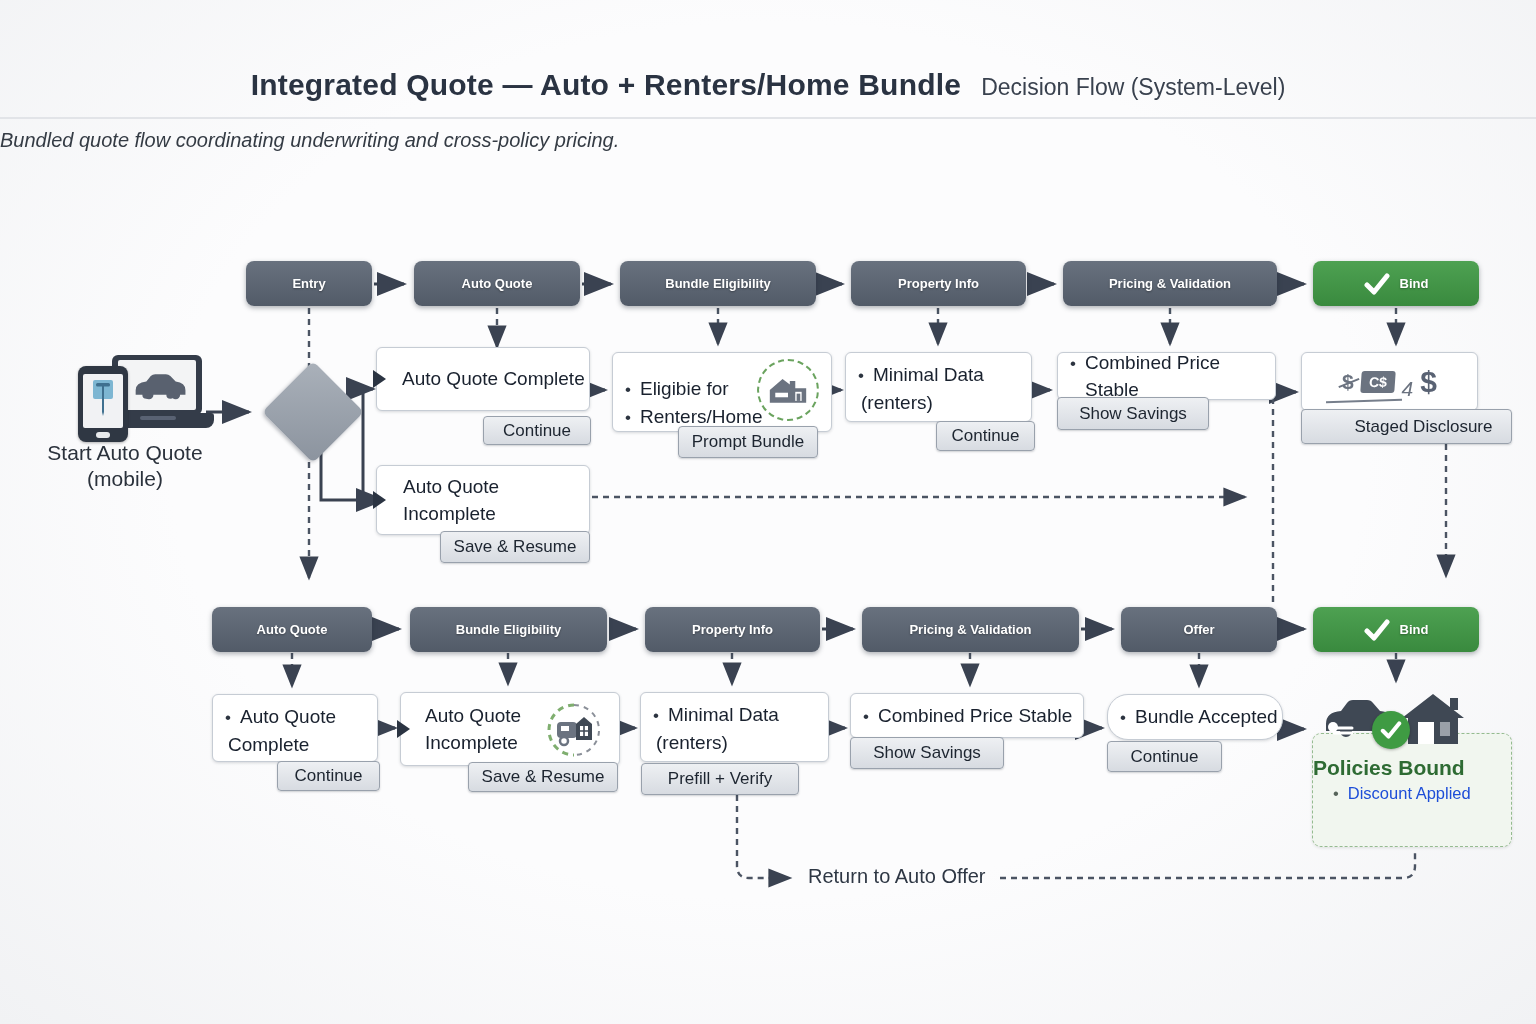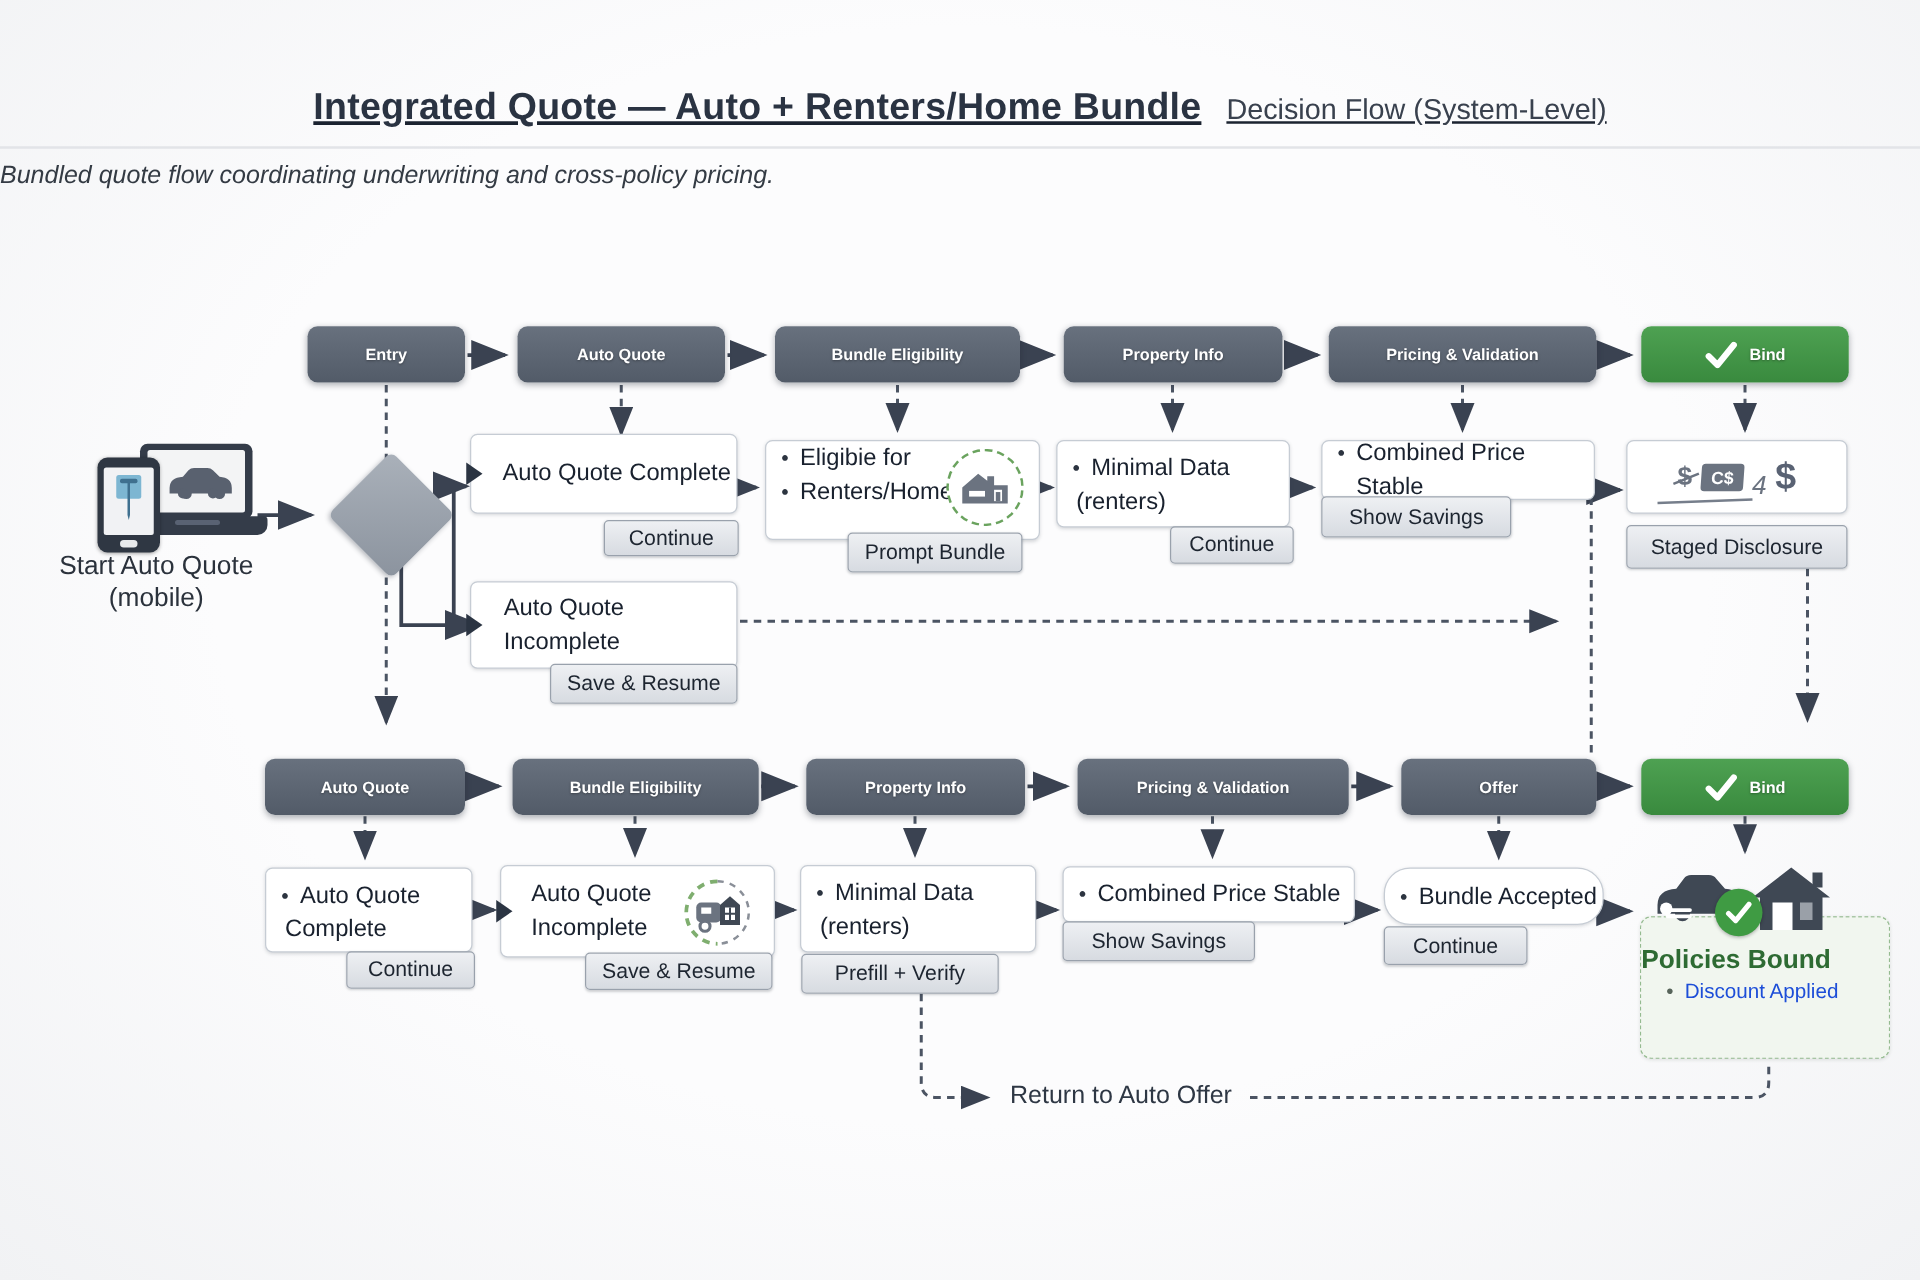--- a/index.html
+++ b/index.html
@@ -2,21 +2,21 @@
 <html><head>
 <meta charset="utf-8">
 <style>
   html,body{margin:0;padding:0;background:#e9eaec;}
   .canvas{
     position:relative;width:1536px;height:1024px;overflow:hidden;
     background:radial-gradient(ellipse at 50% 45%, #fcfcfd 55%, #f1f2f4 100%);
     font-family:"Liberation Sans", sans-serif;color:#1b2330;
   }
   .abs{position:absolute;}
-  .titlebar{position:absolute;left:0;right:0;top:64px;display:flex;justify-content:center;align-items:baseline;gap:20px;text-decoration:underline;}
+  .titlebar{position:absolute;left:0;right:0;top:64px;display:flex;justify-content:center;align-items:baseline;gap:20px;}
   .title-main{font-size:30px;font-weight:bold;color:#2a3342;letter-spacing:.2px;}
   .title-sub{font-size:23px;color:#39414e;margin-top:10px;}
   .sep{position:absolute;left:0;right:0;top:117px;height:2px;background:#e2e4e8;}
   .tagline{position:absolute;left:0;right:0;top:129px;font-style:italic;font-size:20px;color:#343b44;}
   .wires{position:absolute;left:0;top:0;z-index:1;}
   .stage{
     position:absolute;height:45px;z-index:2;border-radius:8px;
     background:linear-gradient(#68717e,#525b68);
     box-shadow:0 2px 5px rgba(30,38,50,.35);
     display:flex;align-items:center;justify-content:center;gap:10px;
@@ -212,21 +212,21 @@
   </div>
 
   <div class="detail" style="left:376px;top:347px;width:212px;height:62px;display:flex;align-items:center;">
     <span class="play"></span>
     <span style="margin-left:25px;">Auto Quote Complete</span>
   </div>
   <div class="btn" style="left:483px;top:416px;width:106px;height:27px;">
       <span>Continue</span>
     </div>
 
-  <div class="detail" style="left:612px;top:352px;width:220px;height:80px;padding-top:0;box-sizing:border-box;">
+  <div class="detail" style="left:612px;top:352px;width:220px;height:80px;padding-top:22px;box-sizing:border-box;">
     <div class="bl">Eligibie for</div>
     <div class="bl">Renters/Home</div>
   </div>
   <div class="icon-circle" style="left:757px;top:359px;width:58px;height:58px;border:2.4px dashed #6aa35e;background:#fff;display:flex;align-items:center;justify-content:center;">
     <svg width="40" height="30" viewBox="0 0 44 32">
         <path d="M2 16 L16 4 L24 10 L24 6 L30 6 L30 14 L42 14 L42 30 L2 30 Z" fill="#6b7380"></path>
         <rect x="8" y="19" width="14" height="5" fill="#fff"></rect>
         <rect x="30" y="18" width="7" height="10" fill="#fff"></rect>
         <rect x="31.5" y="20" width="4" height="8" fill="#6b7380"></rect>
       </svg>
@@ -252,21 +252,21 @@
 
   <div class="detail" style="left:1301px;top:352px;width:175px;height:57px;">
     <div class="glyph-row">
       <span class="g-struck">$</span>
       <span class="g-tag">C$</span>
       <span class="g-four">4</span>
       <span class="g-big">$</span>
     </div>
     <span class="glyph-underline"></span>
   </div>
-  <div class="btn" style="left:1301px;top:420px;width:175px;height:33px;">
+  <div class="btn" style="left:1301px;top:409px;width:175px;height:33px;padding-left:34px;">
       <span>Staged Disclosure</span>
     </div>
 
   <div class="detail" style="left:376px;top:465px;width:212px;height:68px;display:flex;flex-direction:column;justify-content:center;">
     <span class="play"></span>
     <span style="margin-left:26px;line-height:27px;">Auto Quote</span>
     <span style="margin-left:26px;line-height:27px;">Incomplete</span>
   </div>
   <div class="btn" style="left:440px;top:531px;width:148px;height:30px;">
       <span>Save &amp; Resume</span>

